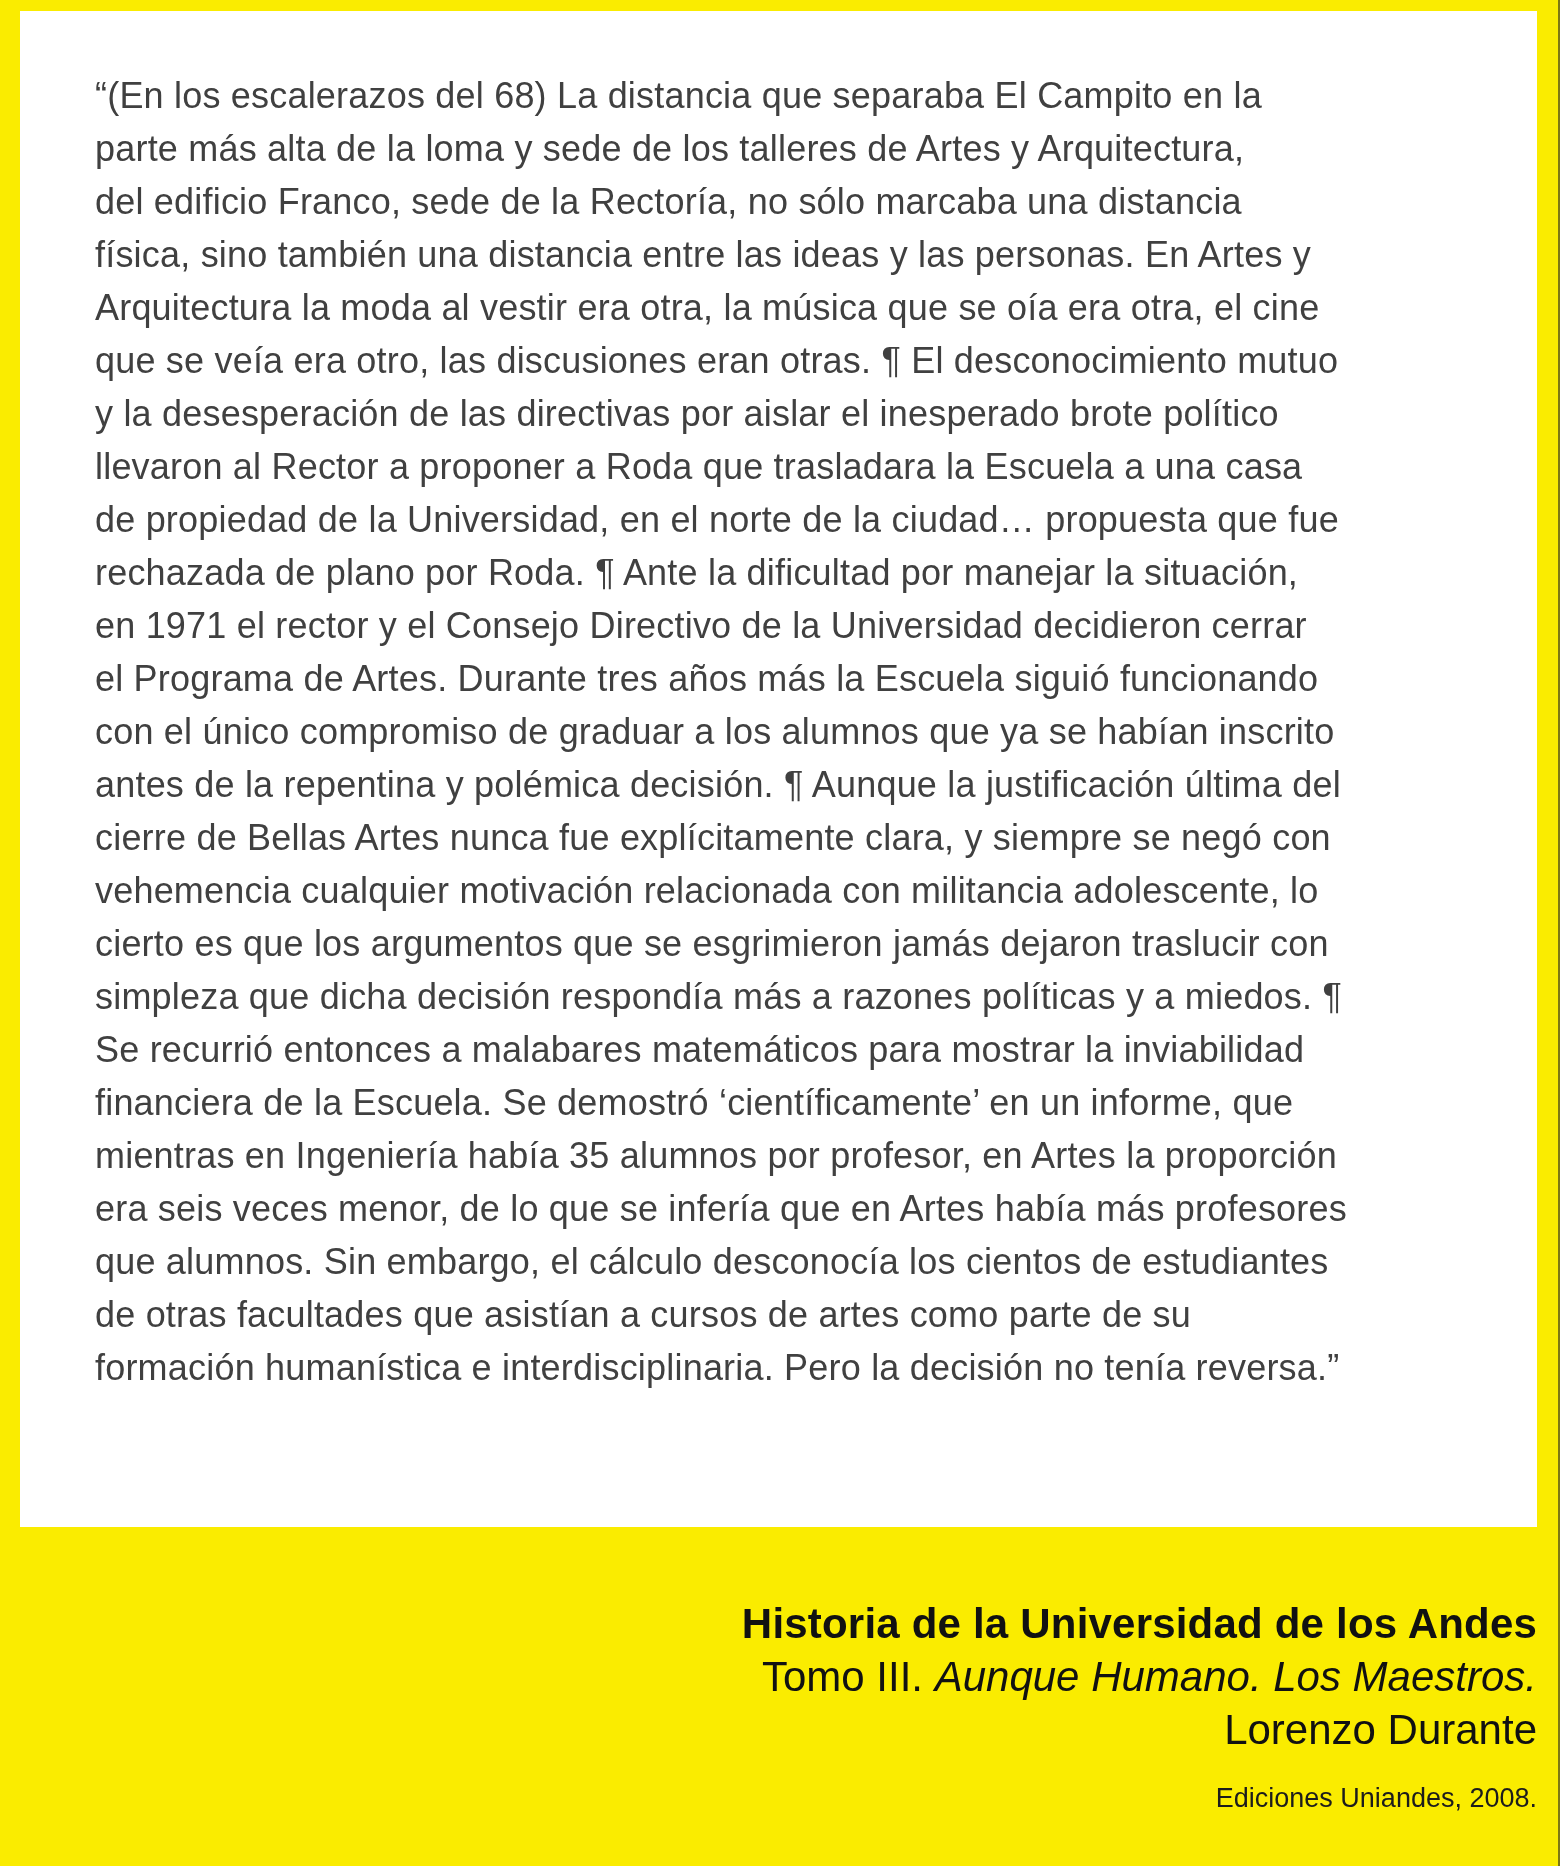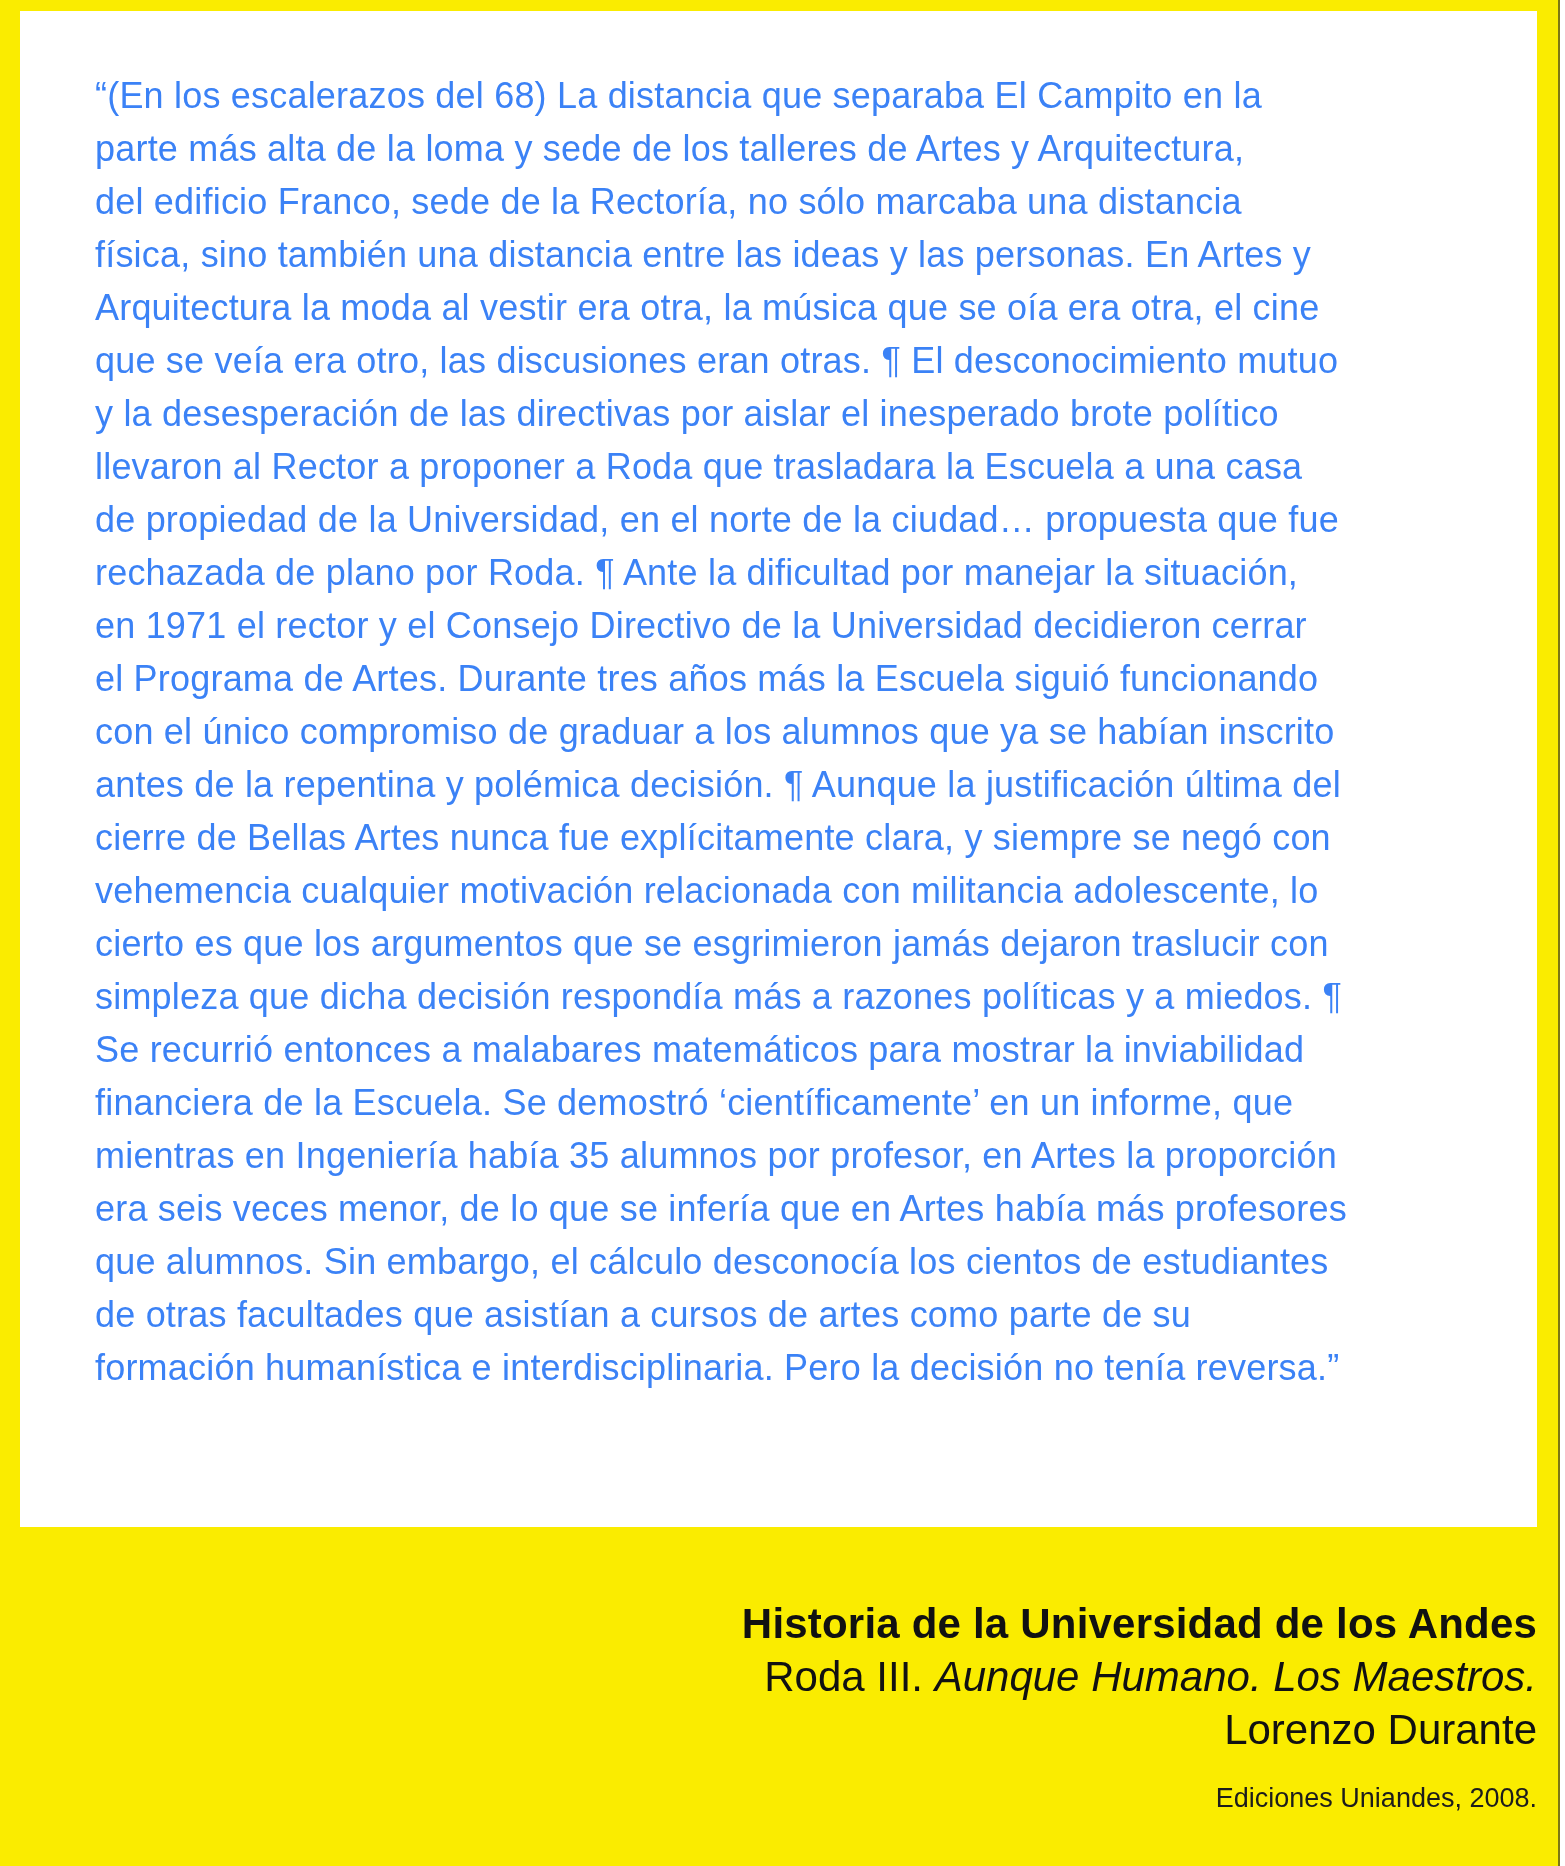--- a/index.html
+++ b/index.html
@@ -22,21 +22,21 @@
     width:1517px;height:1516px;
     background:#FFFFFF;
   }
   .quote{
     position:absolute;
     left:75px;top:58px;
     width:1410px;
     font-size:36px;
     line-height:53px;
     letter-spacing:0.2px;
-    color:#3b82f6;
+    color:#404040;
     white-space:pre-line;
   }
   .citation{
     position:absolute;
     right:28px;top:1597px;
     width:1100px;
     text-align:right;
     color:#111111;
     font-size:42px;
     line-height:53px;
@@ -78,18 +78,18 @@
 financiera de la Escuela. Se demostró ‘científicamente’ en un informe, que
 mientras en Ingeniería había 35 alumnos por profesor, en Artes la proporción
 era seis veces menor, de lo que se infería que en Artes había más profesores
 que alumnos. Sin embargo, el cálculo desconocía los cientos de estudiantes
 de otras facultades que asistían a cursos de artes como parte de su
 formación humanística e interdisciplinaria. Pero la decisión no tenía reversa.”</div>
 </div>
 
 <div class="citation">
   <div class="title">Historia de la Universidad de los Andes</div>
-  <div><span>Roda III. </span><span class="italic">Aunque Humano. Los Maestros.</span></div>
+  <div><span>Tomo III. </span><span class="italic">Aunque Humano. Los Maestros.</span></div>
   <div>Lorenzo Durante</div>
   <div class="publisher">Ediciones Uniandes, 2008.</div>
 </div>
 
 <div class="edge-strip"></div>
 
 </body></html>

